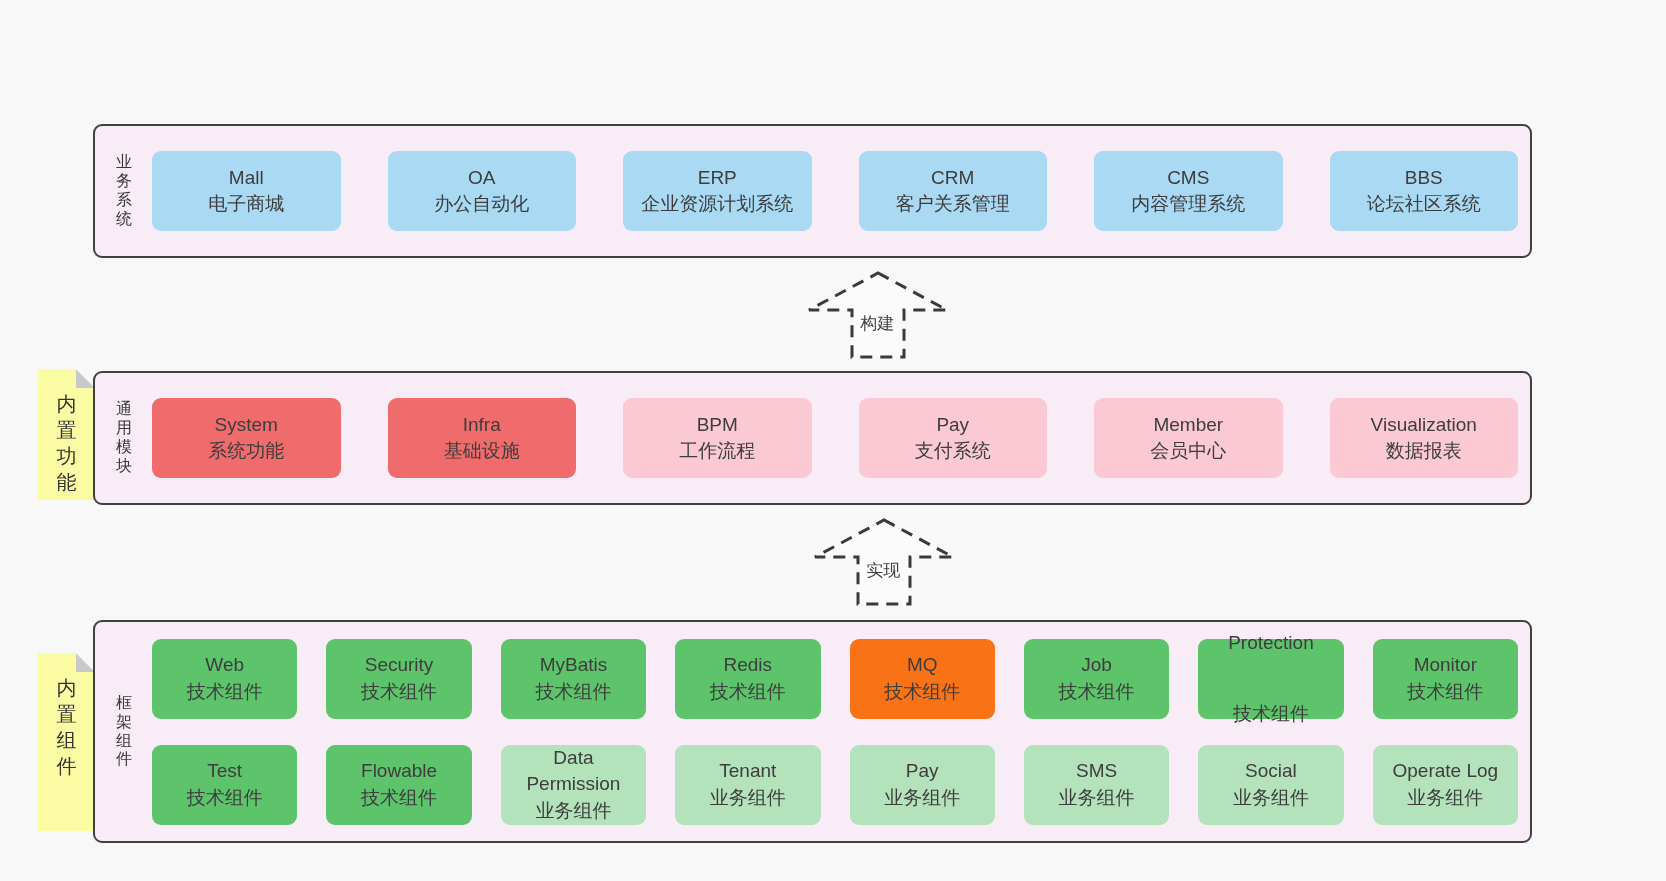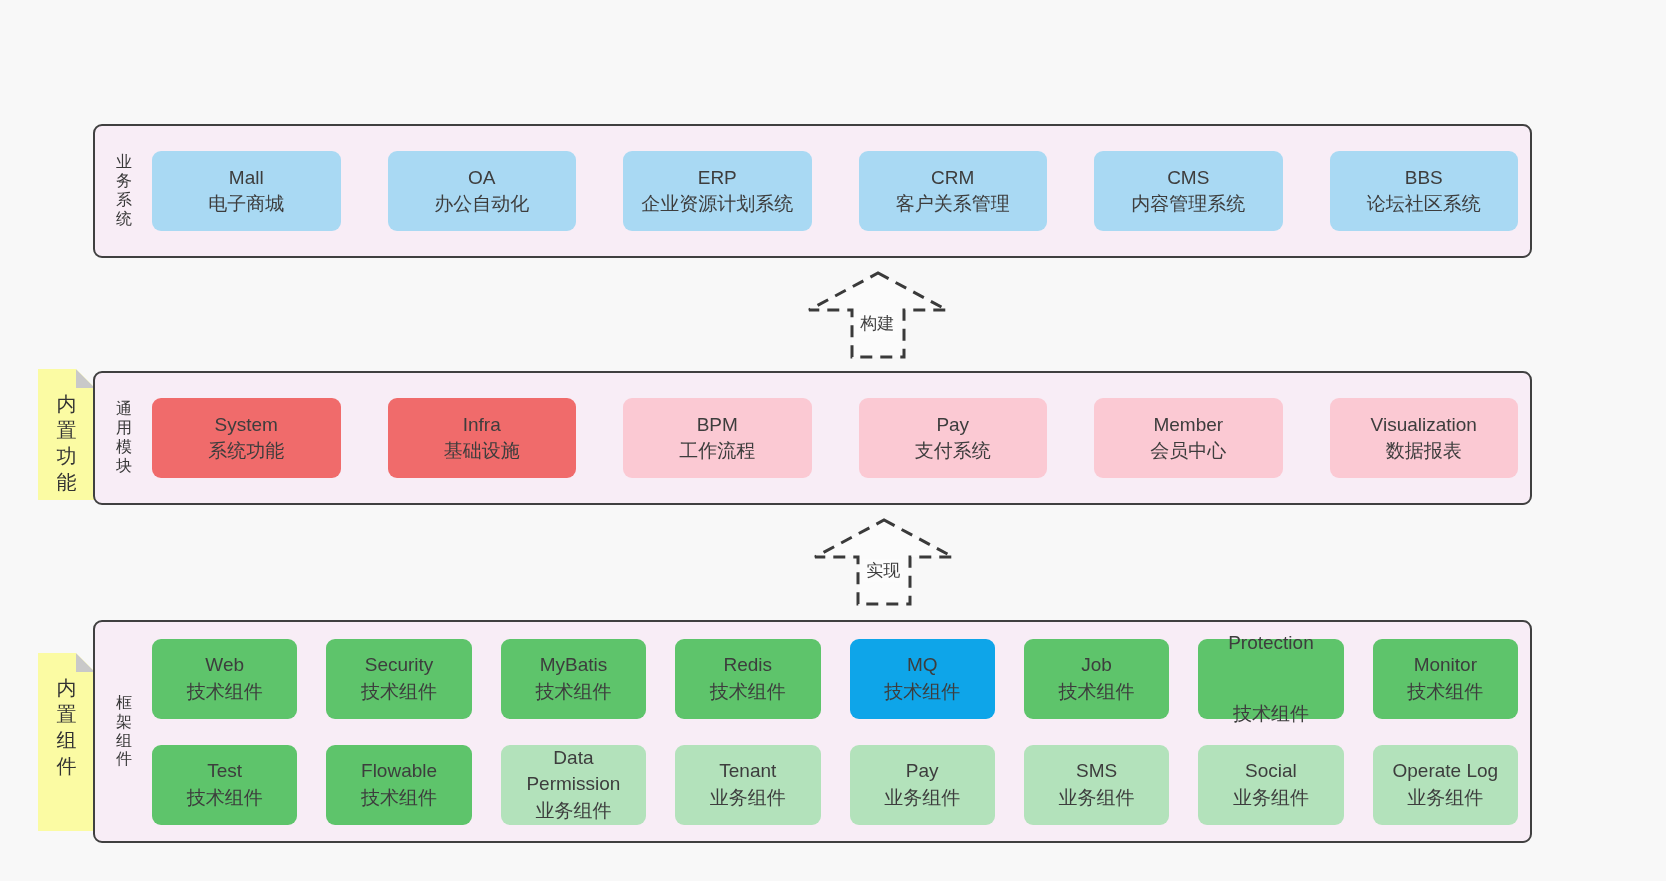--- a/index.html
+++ b/index.html
@@ -149,21 +149,21 @@
             <div class="box-desc">技术组件</div>
           </div>
           <div class="box" style="background: rgb(94, 196, 107);">
             <div class="box-title">MyBatis</div>
             <div class="box-desc">技术组件</div>
           </div>
           <div class="box" style="background: rgb(94, 196, 107);">
             <div class="box-title">Redis</div>
             <div class="box-desc">技术组件</div>
           </div>
-          <div class="box" style="background: #0ea5e9;">
+          <div class="box" style="background: #f97316;">
             <div class="box-title">MQ</div>
             <div class="box-desc">技术组件</div>
           </div>
           <div class="box" style="background: rgb(94, 196, 107);">
             <div class="box-title">Job</div>
             <div class="box-desc">技术组件</div>
           </div>
           <div class="box" style="background: rgb(94, 196, 107); gap: 44px;">
             <div class="box-title">Protection</div>
             <div class="box-desc">技术组件</div>

